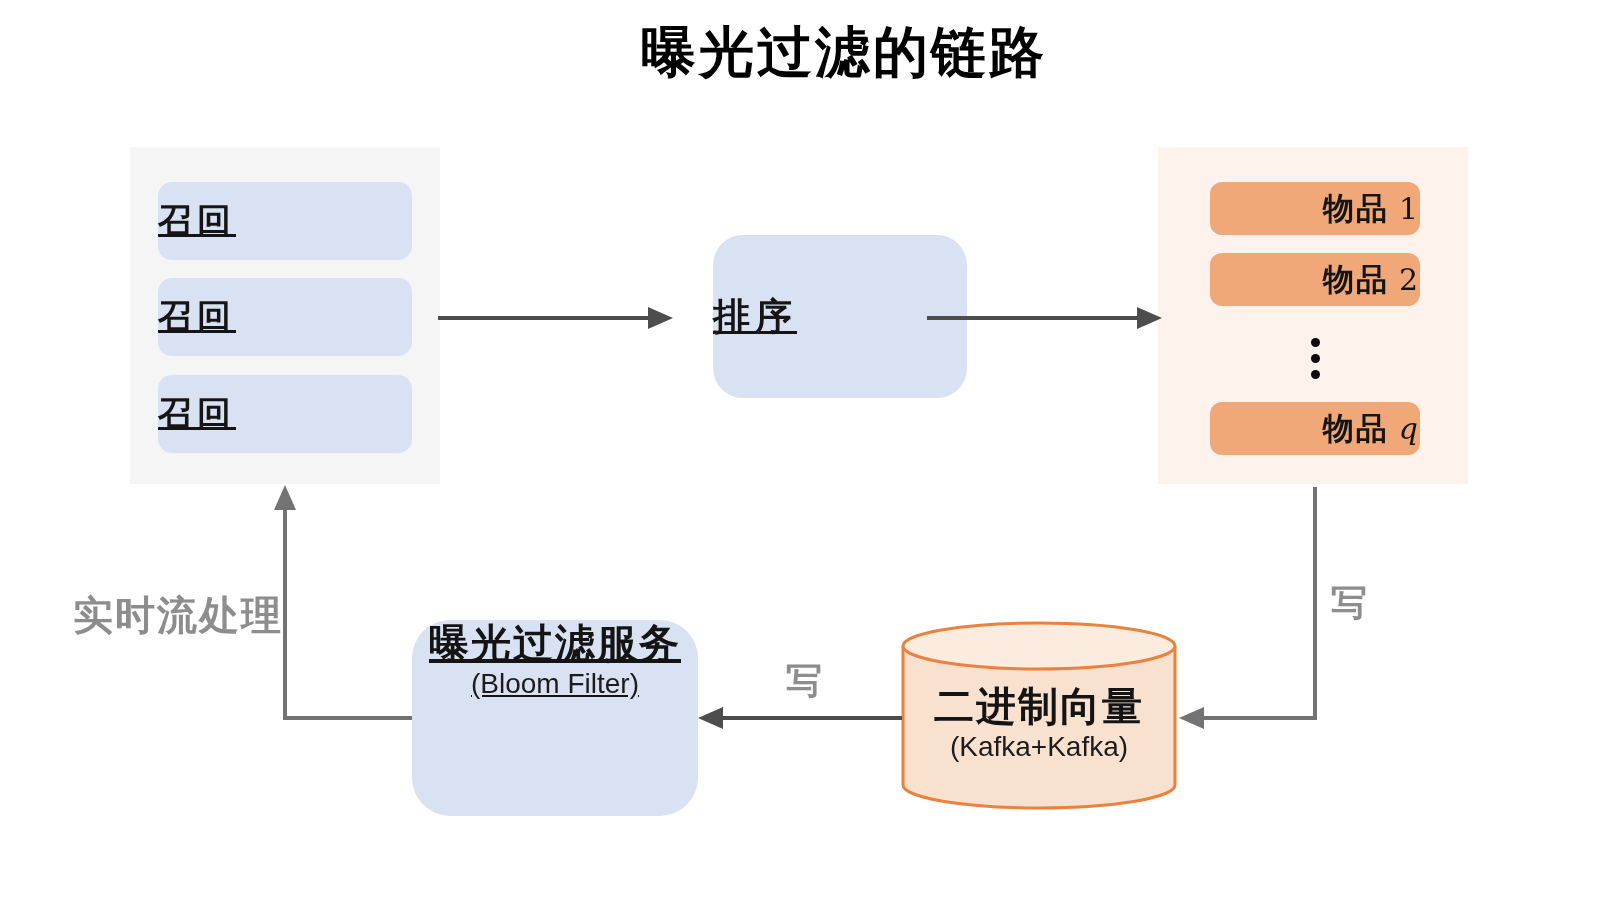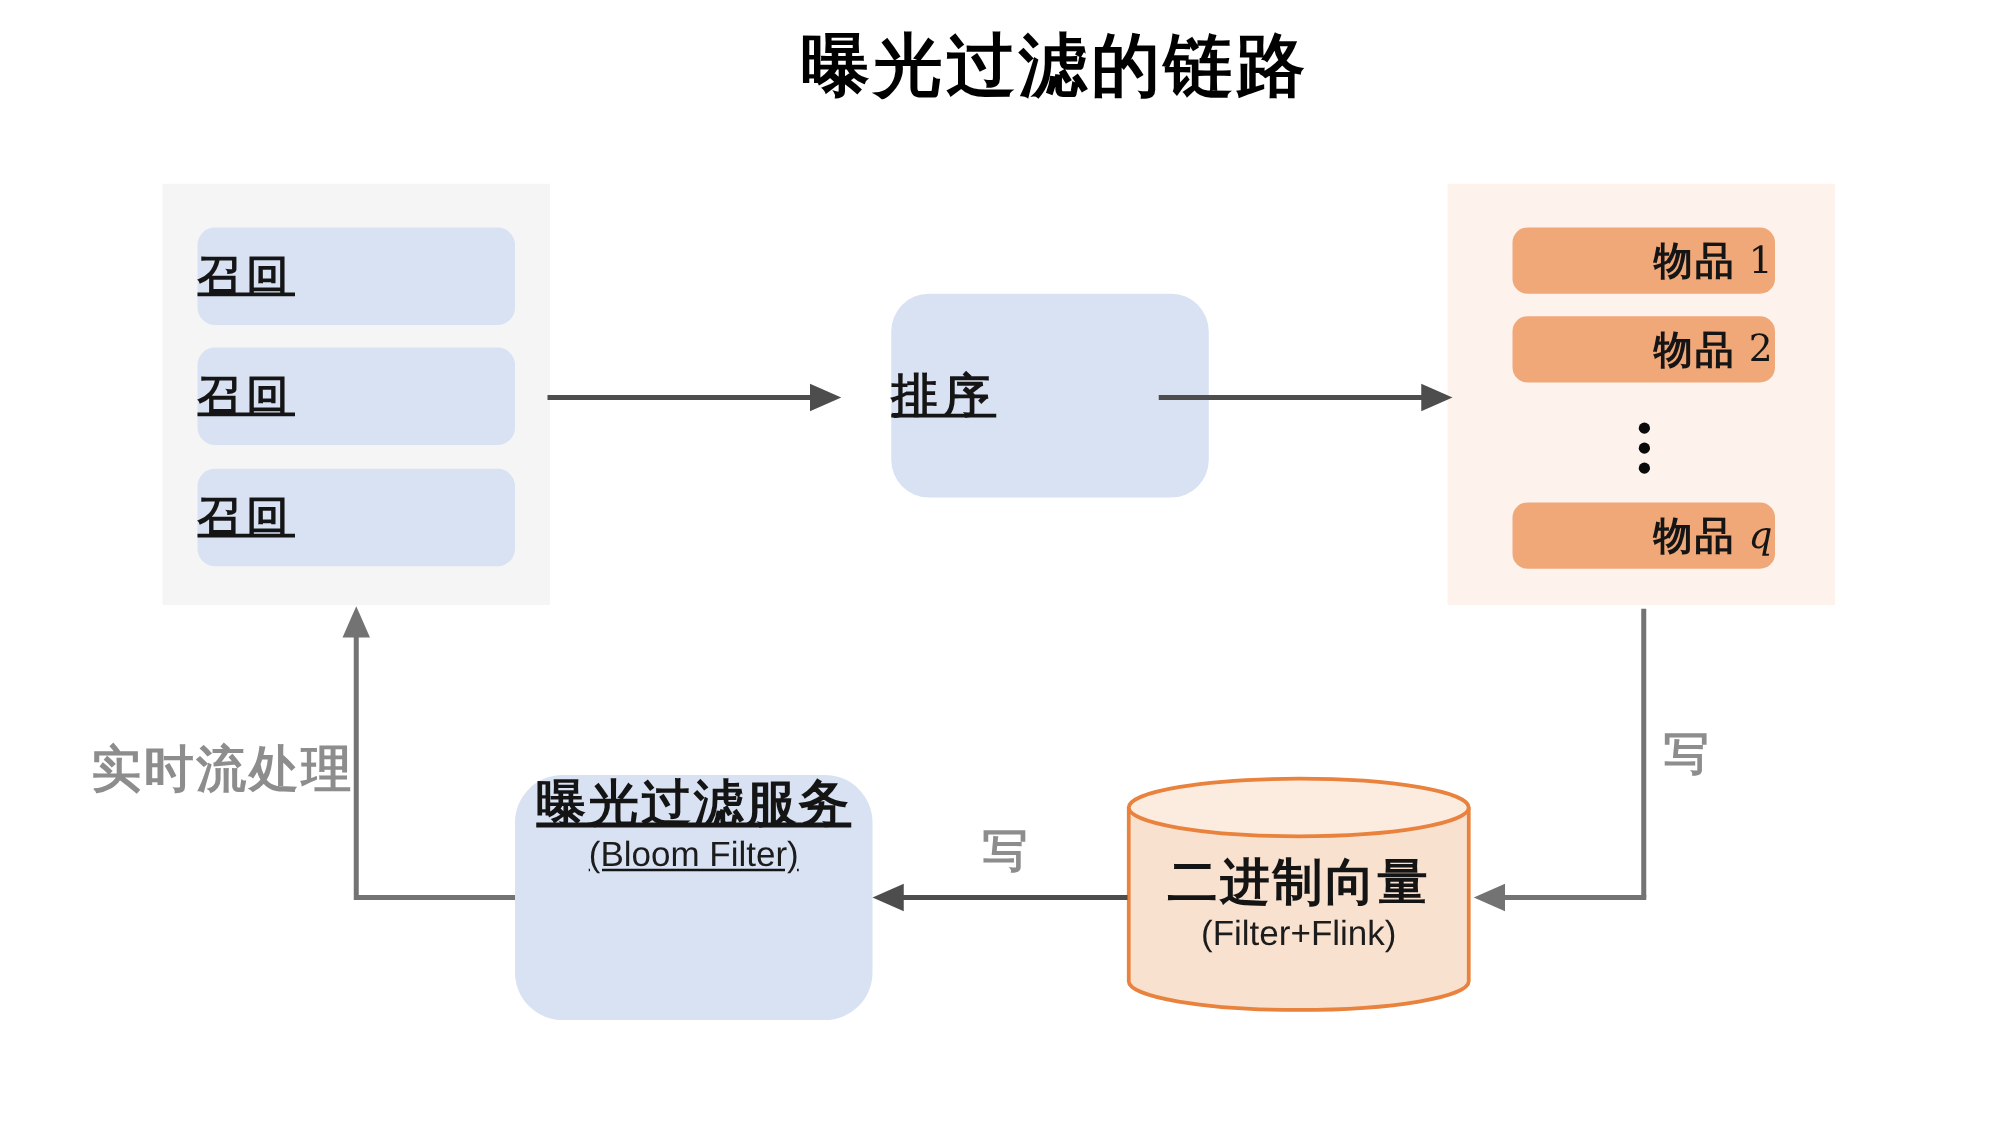--- a/index.html
+++ b/index.html
@@ -103,21 +103,21 @@
     </div>
   </div>
 
   <div class="cylinder">
     <svg width="278" height="192" viewBox="0 0 278 192">
       <path d="M3,27 L3,166 A136,23 0 0 0 275,166 L275,27" fill="#f9e1d0" stroke="#e8823c" stroke-width="3" stroke-linejoin="round"></path>
       <ellipse cx="139" cy="27" rx="136" ry="23" fill="#fcecdf" stroke="#e8823c" stroke-width="3"></ellipse>
     </svg>
     <div class="cyl-text">
       <div class="node-title">二进制向量</div>
-      <div class="node-sub">(Filter+Flink)</div>
+      <div class="node-sub">(Kafka+Kafka)</div>
     </div>
   </div>
 
   <div class="bluebox filter-node">
     <div class="node-title">曝光过滤服务</div>
     <div class="node-sub">(Bloom Filter)</div>
   </div>
 
   <div class="hl" style="left:438px;top:316px;width:211px;"></div>
   <div class="tri-r" style="left:648px;top:307px;"></div>

